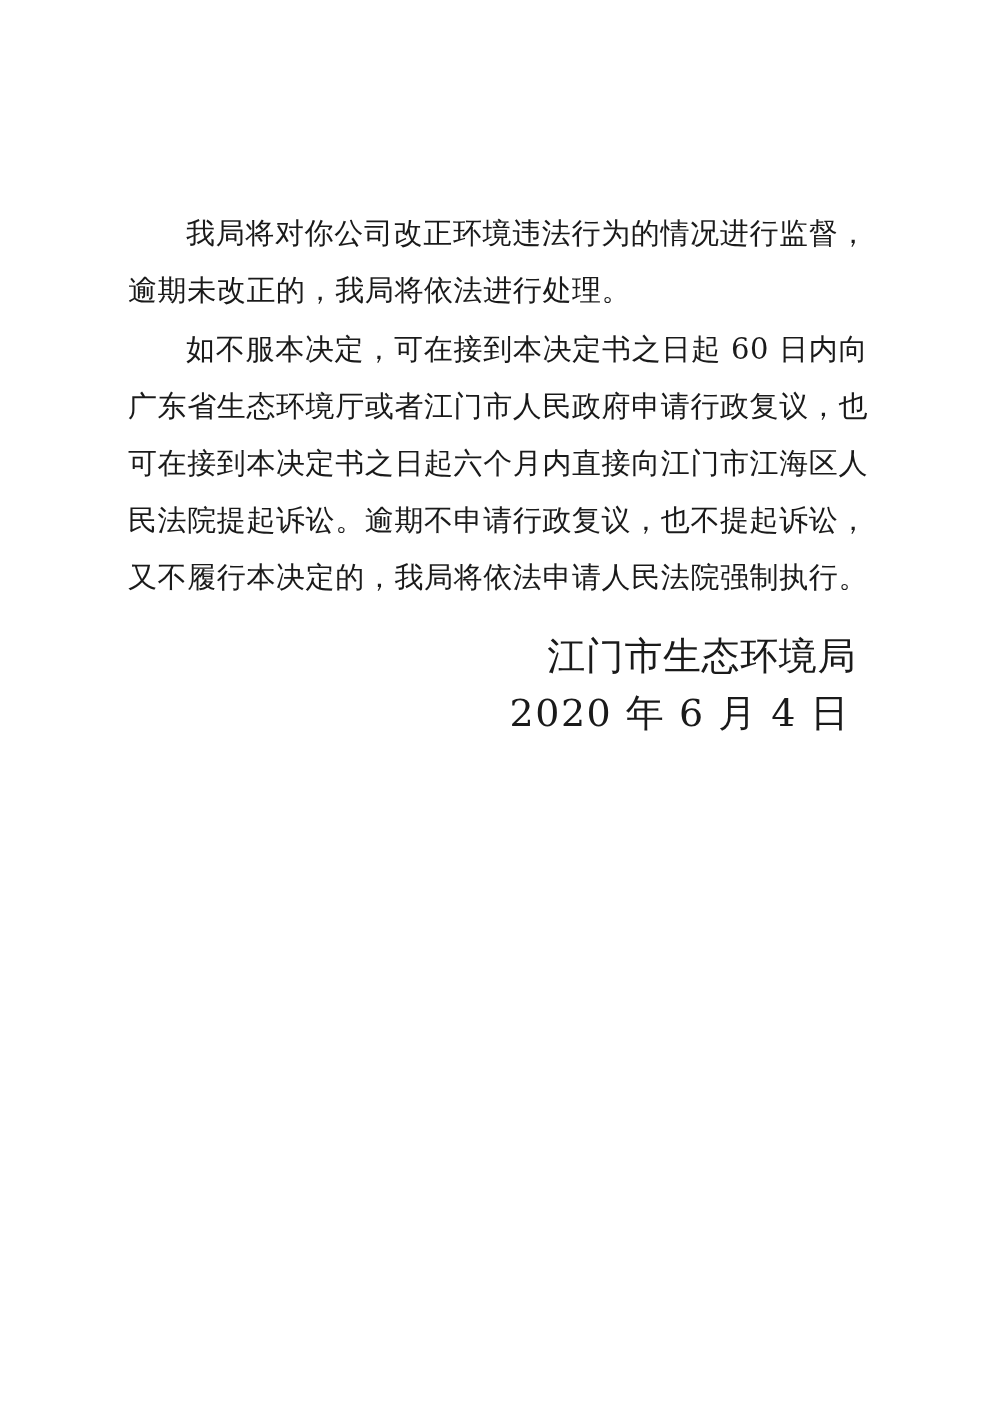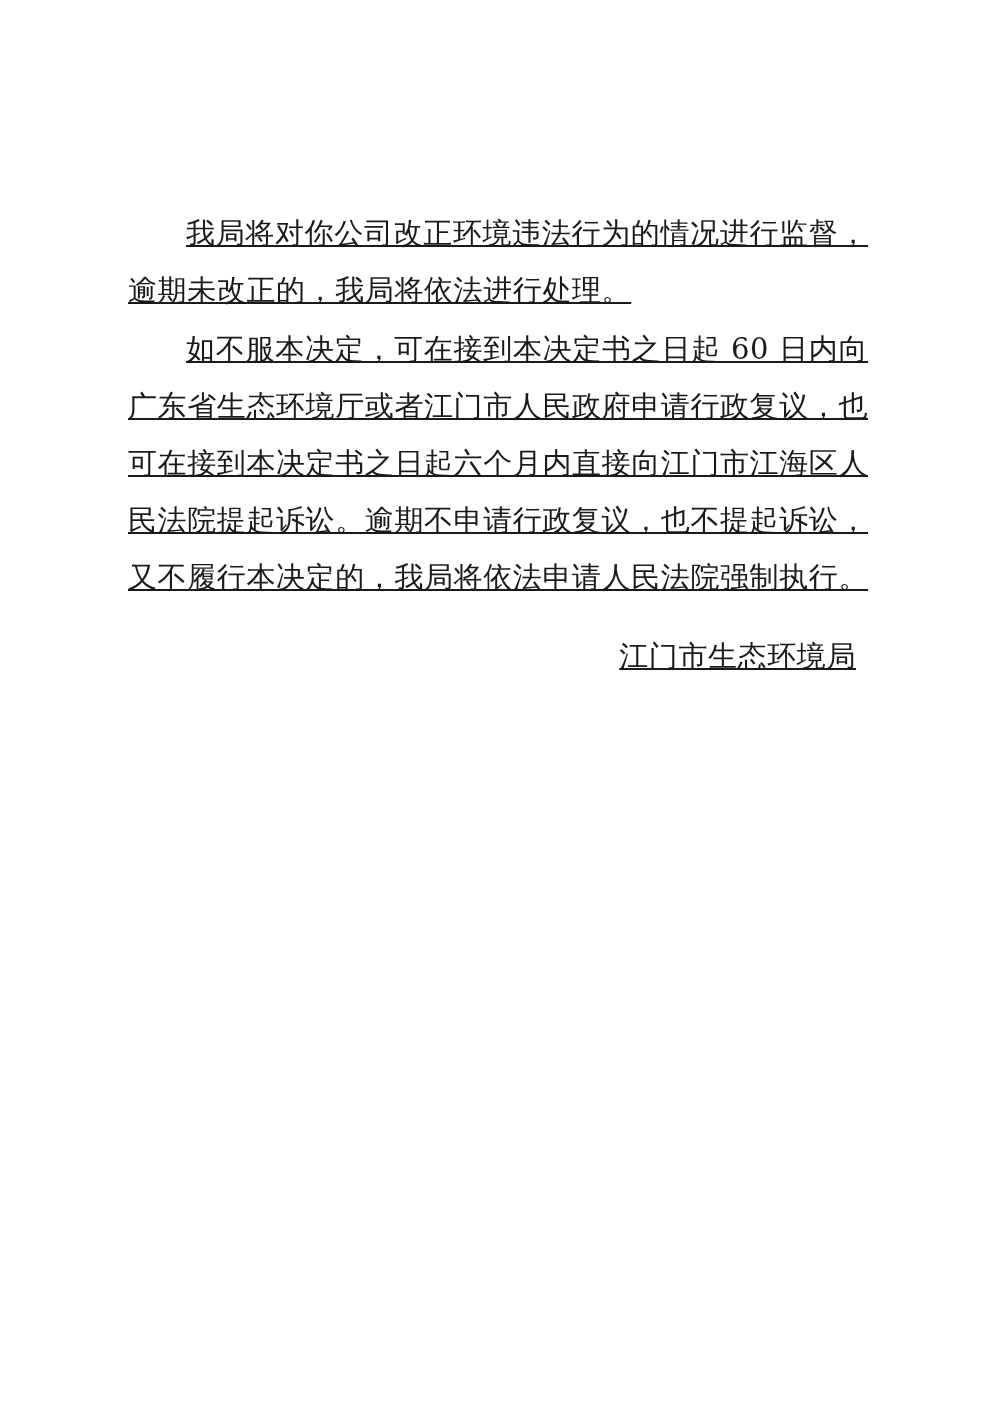--- a/index.html
+++ b/index.html
@@ -15,21 +15,20 @@
     box-sizing: border-box;
     font-family: "DejaVu Serif", "Liberation Serif", serif;
     color: #1a1a1a;
     overflow: hidden;
   }
   .content {
     position: absolute;
     left: 128px;
     top: 205px;
     width: 740px;
-    text-decoration: underline;
   }
   .para {
     font-size: 29px;
     line-height: 57px;
     text-indent: 58px;
     letter-spacing: 0.6px;
     text-align: justify;
     text-justify: inter-ideograph;
     margin: 0 0 2px 0;
     white-space: pre-wrap;
@@ -40,21 +39,21 @@
   }
   .para.body-just {
     text-align: justify;
   }
   .signature-block {
     margin-top: 22px;
     text-align: right;
     padding-right: 12px;
   }
   .sig-line {
-    font-size: 29px;
+    font-size: 38px;
     line-height: 57px;
     letter-spacing: 0.6px;
   }
   .sig-line.date {
     padding-right: 6px;
     letter-spacing: 1.5px;
   }
 </style>
 </head>
 <body>
@@ -62,16 +61,17 @@
 <div class="page">
   <div class="content">
 
     <p class="para body-just">我局将对你公司改正环境违法行为的情况进行监督，逾期未改正的，我局将依法进行处理。</p>
 
 
     <p class="para body-just">如不服本决定，可在接到本决定书之日起 60 日内向广东省生态环境厅或者江门市人民政府申请行政复议，也可在接到本决定书之日起六个月内直接向江门市江海区人民法院提起诉讼。逾期不申请行政复议，也不提起诉讼，又不履行本决定的，我局将依法申请人民法院强制执行。</p>
 
     <div class="signature-block">
       <div class="sig-line">江门市生态环境局</div>
+      <div class="sig-line date">2020 年 6 月 4 日</div>
     </div>
 
   </div>
 </div>
 
 </body></html>

